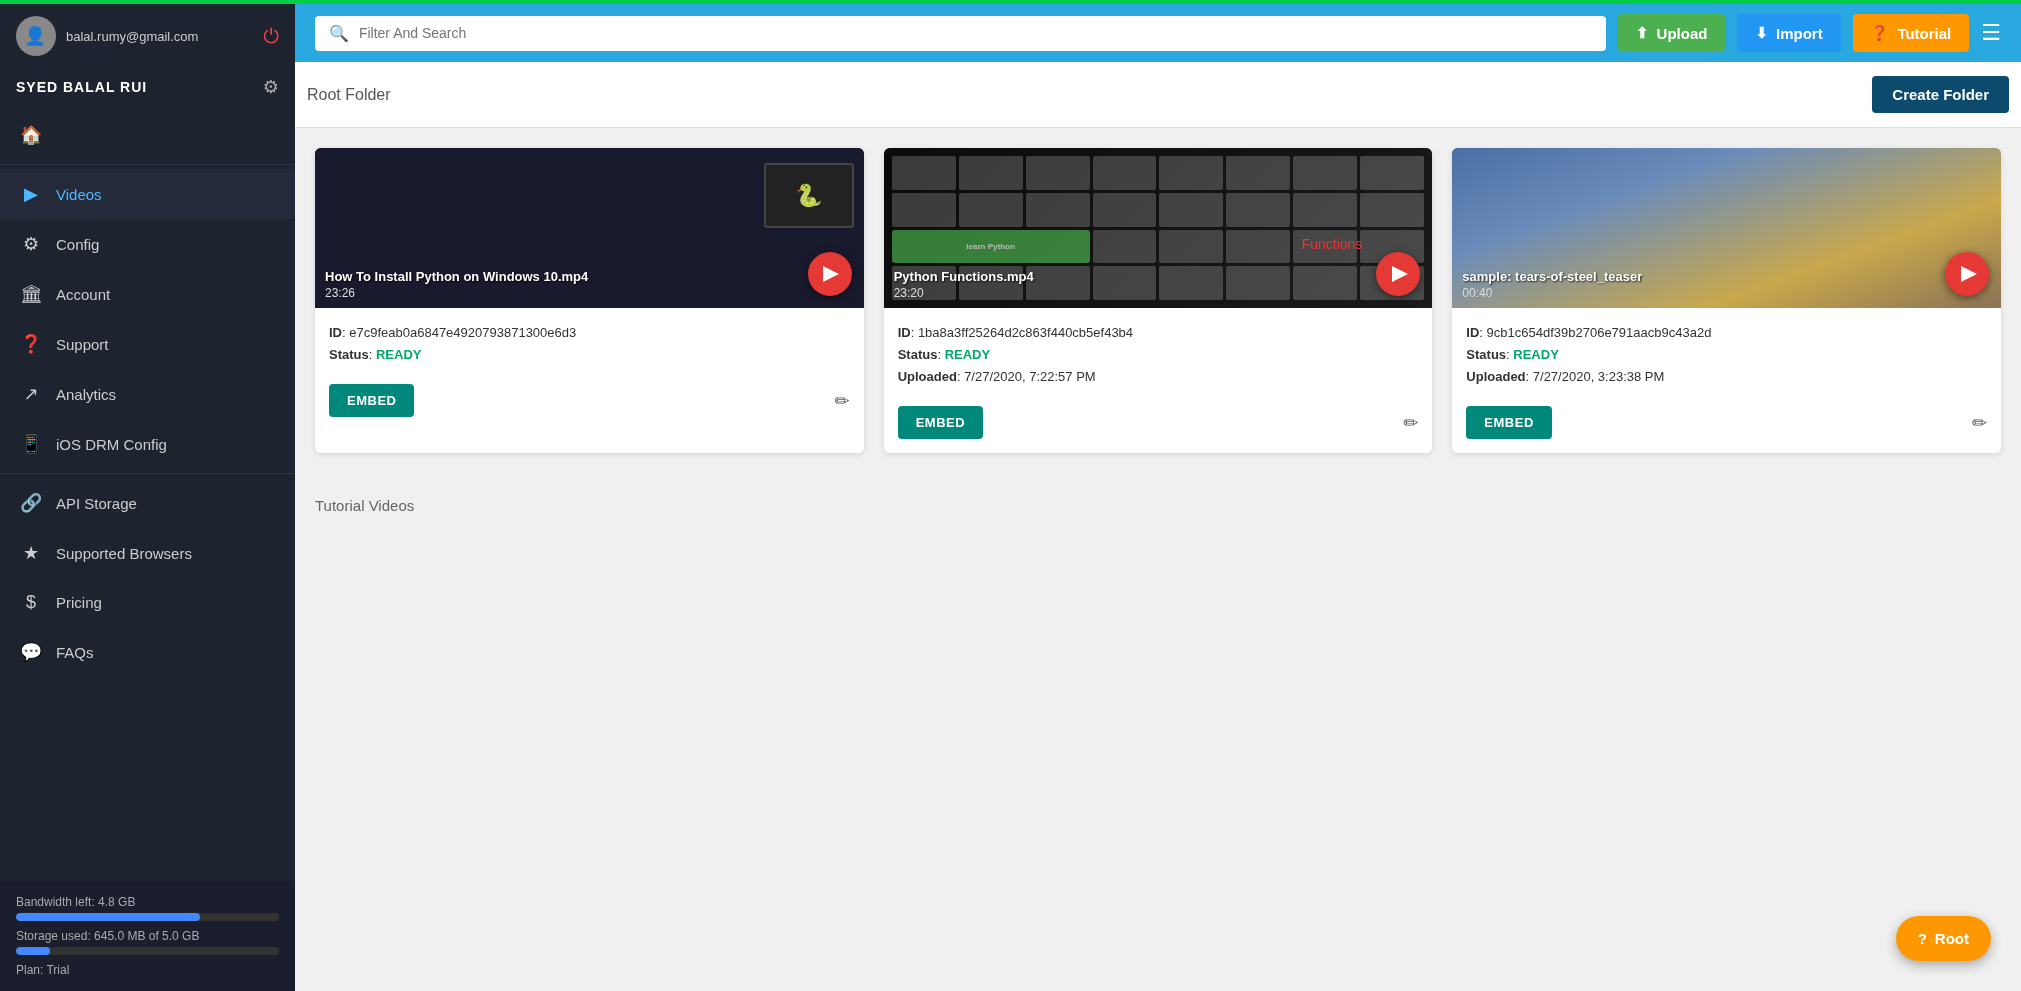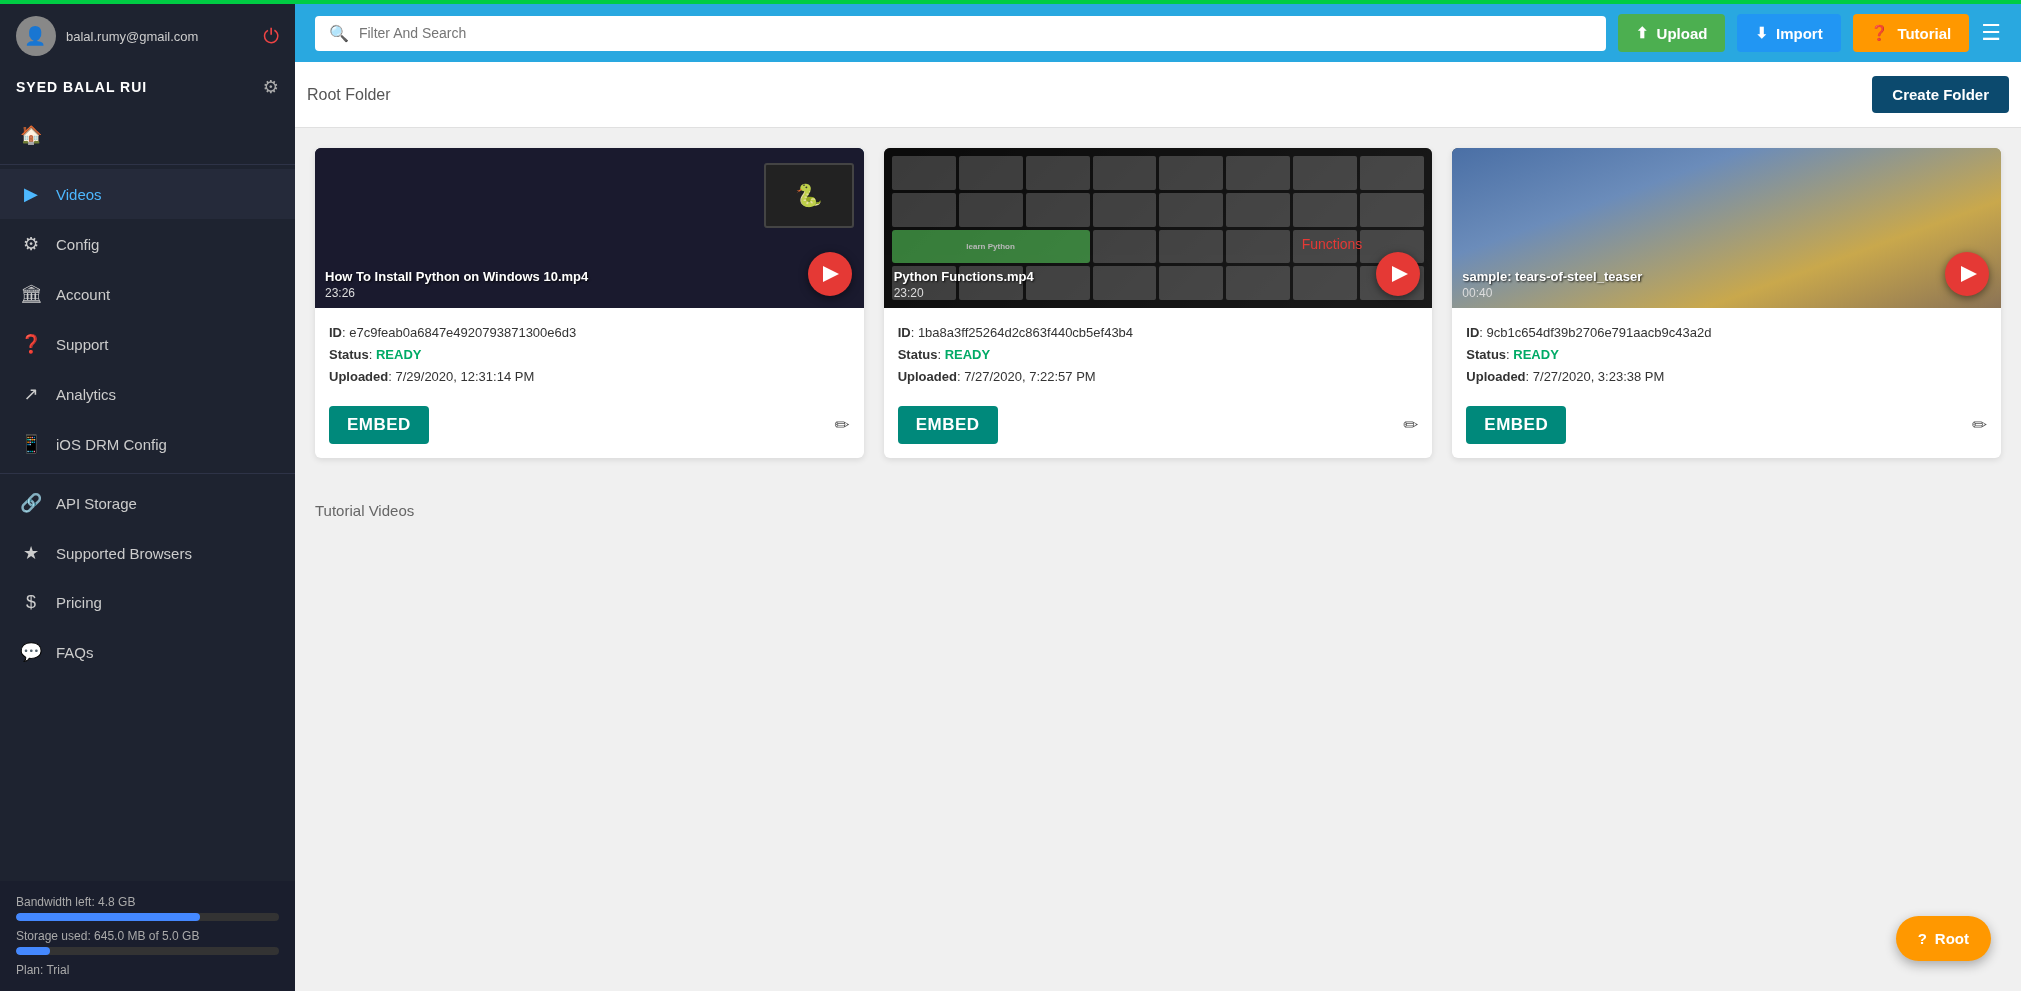--- a/index.html
+++ b/index.html
@@ -325,21 +325,21 @@
       justify-content: space-between;
       padding: 8px 14px 14px;
     }
 
     .embed-btn {
       background: #00897b;
       color: #fff;
       border: none;
       border-radius: 4px;
       padding: 9px 18px;
-      font-size: 17px;
+      font-size: 13px;
       font-weight: bold;
       cursor: pointer;
       letter-spacing: 0.5px;
     }
 
     .edit-icon {
       color: #555;
       font-size: 18px;
       cursor: pointer;
     }
@@ -549,21 +549,20 @@
           <div class="laptop-visual">🐍</div>
           <div class="thumb-overlay">
             <div class="thumb-title">How To Install Python on Windows 10.mp4</div>
             <div class="thumb-duration">23:26</div>
           </div>
           <div class="play-btn"></div>
         </div>
         <div class="video-info">
           <div><strong>ID</strong>: <span>e7c9feab0a6847e4920793871300e6d3</span></div>
           <div><strong>Status</strong>: <span class="status-ready">READY</span></div>
-          <div><strong>Uploaded</strong>: <span>7/29/2020, 12:31:14 PM</span></div>
         </div>
         <div class="video-actions">
           <button class="embed-btn">EMBED</button>
           <span class="edit-icon">✏</span>
         </div>
       </div>
 
       <div class="video-card">
         <div class="video-thumb thumb-2">
           <div class="keyboard-visual">

